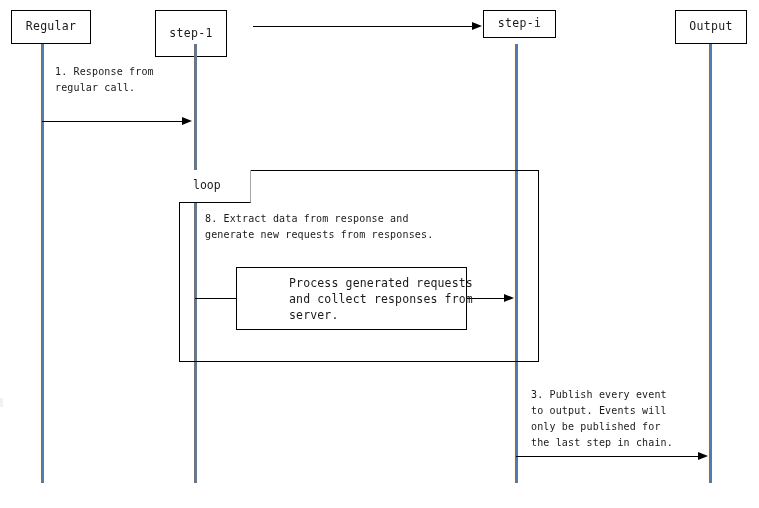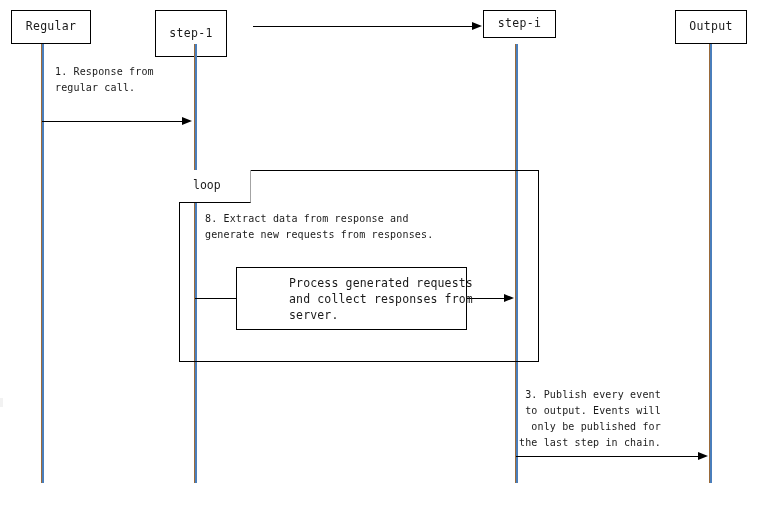--- a/index.html
+++ b/index.html
@@ -151,21 +151,21 @@
 generate new requests from responses.</div>
 
   <div class="msg-line" style="left:195px; top:298px; width:309px;"></div>
   <div class="notebox" style="left:236px; top:267px; width:231px; height:63px;">
     <span class="ntext">Process generated requests
 and collect responses from
 server.</span>
   </div>
   <div class="msg-head" style="left:504px; top:293.5px;"></div>
 
-  <div class="textblock" style="left:519px; top:387px;text-align:right;">3. Publish every event
+  <div class="textblock" style="left:531px; top:387px;">3. Publish every event
 to output. Events will
 only be published for
 the last step in chain.</div>
   <div class="msg-line" style="left:516px; top:456px; width:184px;"></div>
   <div class="msg-head" style="left:698px; top:451.5px;"></div>
 
   <div class="edge-artifact" style="left:0px; top:398px; width:3px; height:9px;"></div>
 
 </div>
 

